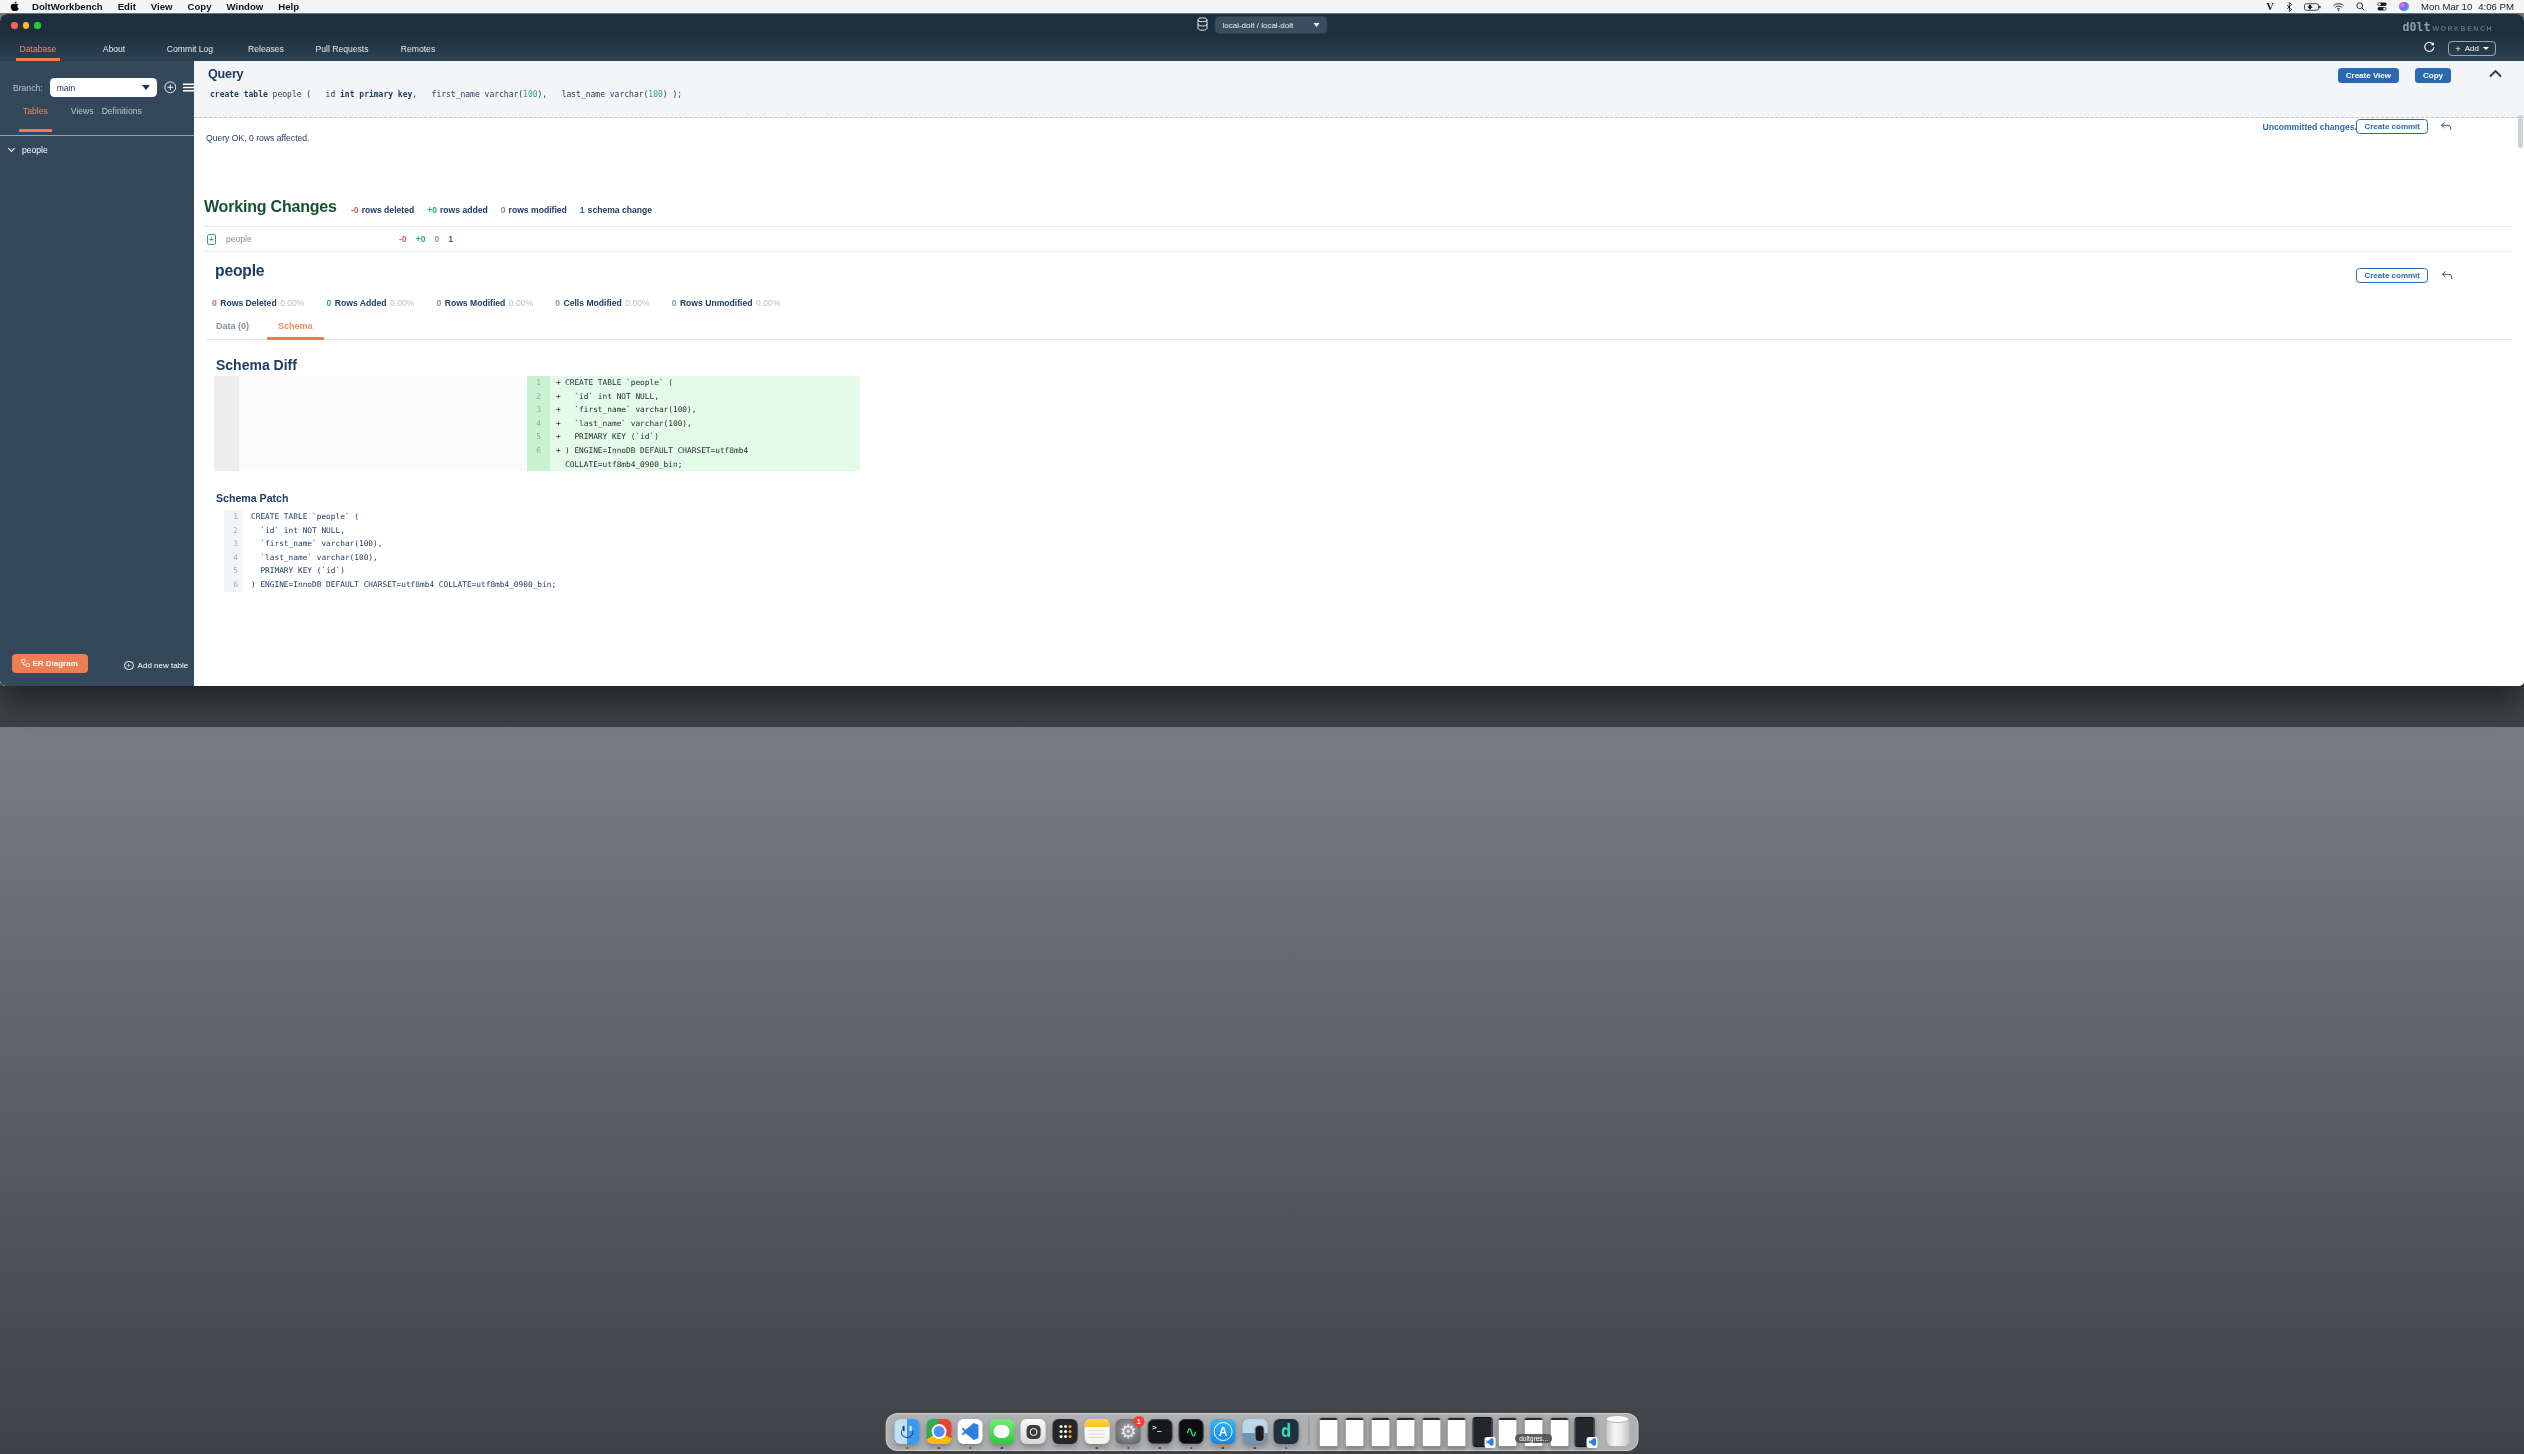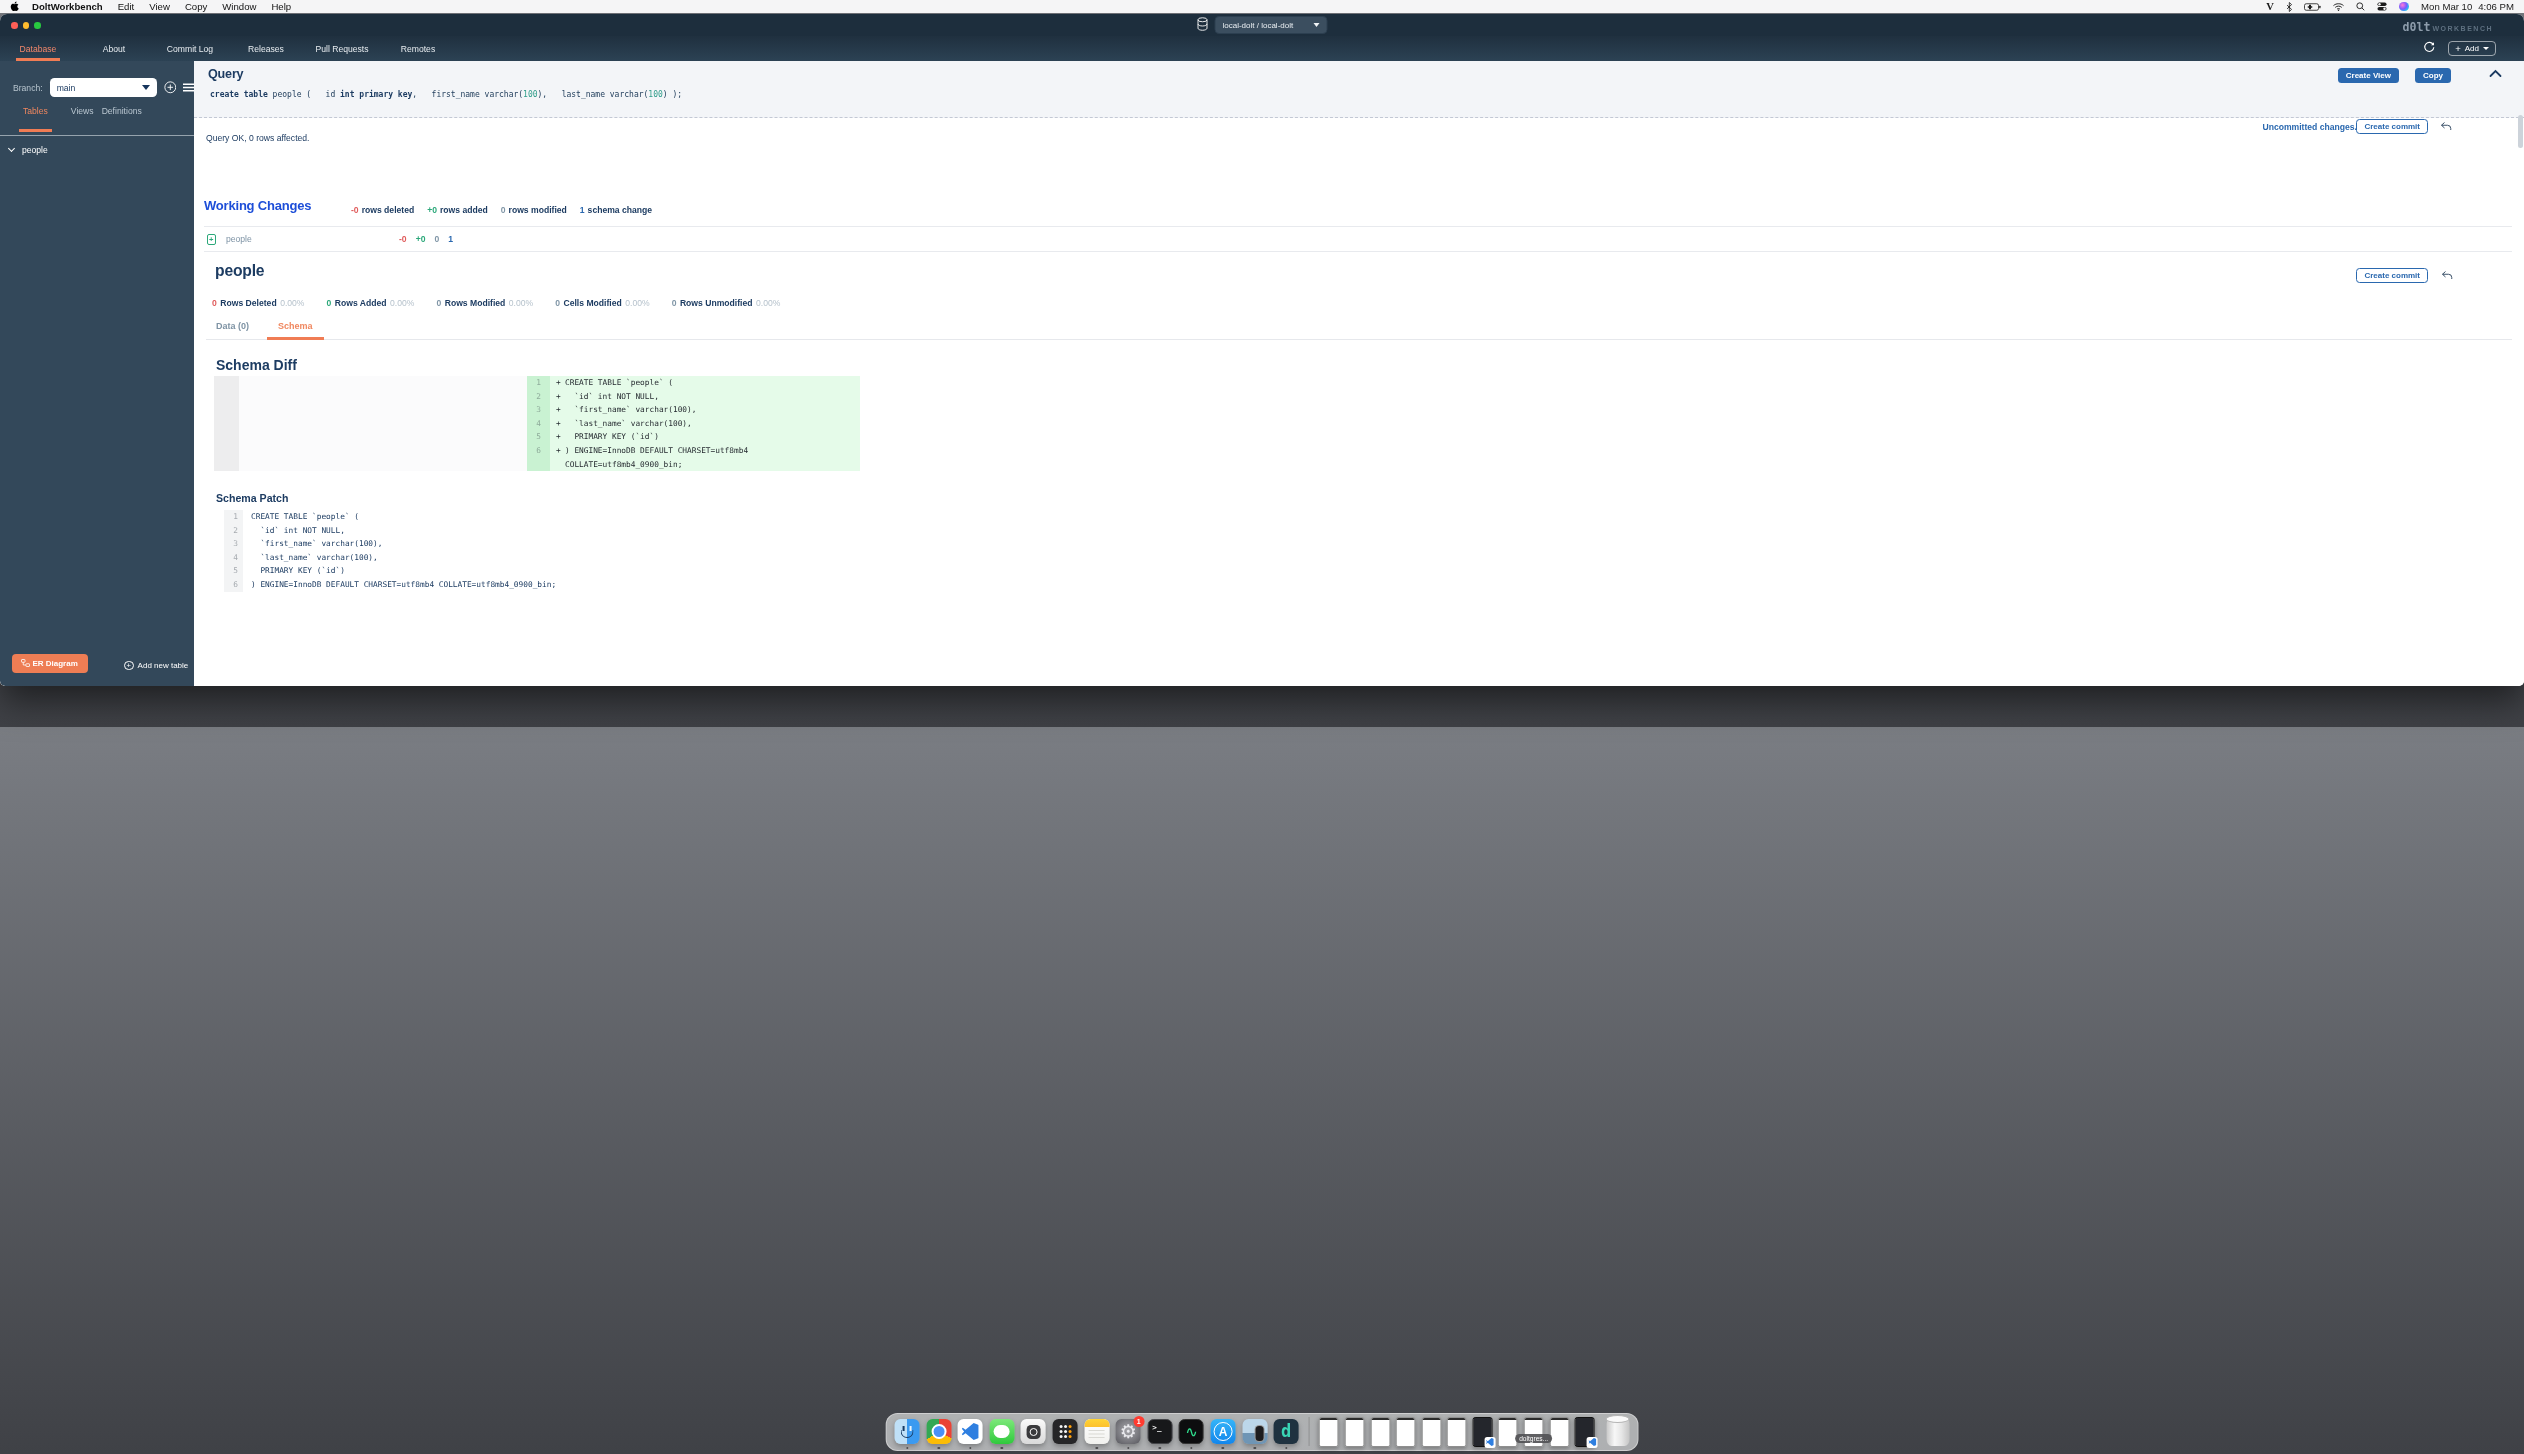--- a/index.html
+++ b/index.html
@@ -7,21 +7,21 @@
     background:linear-gradient(#7a7d83,#3f4146);}
   *{box-sizing:border-box}
   .mono{font-family:"DejaVu Sans Mono",monospace}
 
   
   .menubar{position:absolute;top:0;left:0;right:0;height:13px;background:#f5f5f6;
     display:flex;align-items:center;padding:0 10px;font-size:9.6px;color:#111;z-index:50}
   .menubar .apple{width:11px;height:11px;margin-right:11px;display:flex;align-items:center}
   .menubar .appname{font-weight:700;margin-right:15px}
   .menu-items{display:flex;gap:15px}
-  .menu-item{font-weight:400}
+  .menu-item{font-weight:700}
   .menubar .right{margin-left:auto;display:flex;align-items:center;gap:12px;color:#1b1b1b}
   .statusicon{display:flex;align-items:center}
   .clock{display:flex;gap:6px;font-size:9.6px}
 
   
   .window{position:absolute;left:0;right:0;top:14px;height:672px;border-radius:7px 7px 5px 5px;
     box-shadow:0 15px 35px rgba(0,0,0,.55);overflow:hidden;background:#fff}
   .titlebar{position:absolute;top:0;left:0;right:0;height:22px;background:#1d2e3d}
   .lights{position:absolute;left:11px;top:8px;display:flex;gap:5px}
   .light{width:6.6px;height:6.6px;border-radius:50%}
@@ -88,21 +88,21 @@
   .collapse{position:absolute;right:22px;top:8px}
 
   .commit-row{position:absolute;top:57px;left:0;right:0;height:21px}
   .uncommitted{position:absolute;right:167px;top:4px;font-size:8.6px;font-weight:700;color:#2a68af}
   .btn-outline{border:0.8px solid #2a68af;color:#2a68af;font-weight:700;font-size:8px;border-radius:3.5px;
     height:15px;display:flex;align-items:center;justify-content:center;padding:0 7px;background:#fff}
   .commit-top{position:absolute;right:96px;top:0.5px}
   .undo-top{position:absolute;right:72px;top:2.5px}
   .result-text{position:absolute;left:12px;top:72px;font-size:8.6px;color:#1d3c62}
 
-  .wc-title{position:absolute;left:10px;top:137px;font-size:13px;font-weight:700;color:#1d4ed8;letter-spacing:-0.2px}
+  .wc-title{position:absolute;left:10px;top:137px;font-size:16px;font-weight:700;color:#14532d;letter-spacing:-0.2px}
   .wc-stats{position:absolute;left:157px;top:144px;display:flex;gap:13px;font-size:8.6px}
   .wc-stat{display:flex;gap:3px;align-items:baseline}
   .wc-stat .v{font-weight:700}
   .wc-stat .l{color:#1d3c62;font-weight:600}
   .c-red{color:#e05c5c}.c-green{color:#2ca87a}.c-slate{color:#8096a7}.c-blue{color:#2a68af}
   .div1{position:absolute;left:10px;right:12px;top:165px;height:0.5px;background:#e8eaee}
   .wc-row{position:absolute;left:0;right:0;top:166px;height:24px}
   .plus-box{position:absolute;left:13px;top:6.6px;width:8.6px;height:11px;border:1px solid #2ca87a;border-radius:2px;
     color:#2ca87a;font-weight:700;font-size:7.6px;display:flex;align-items:center;justify-content:center}
   .wc-table-name{position:absolute;left:32px;top:6.6px;font-size:8.6px;color:#7e93a5}

